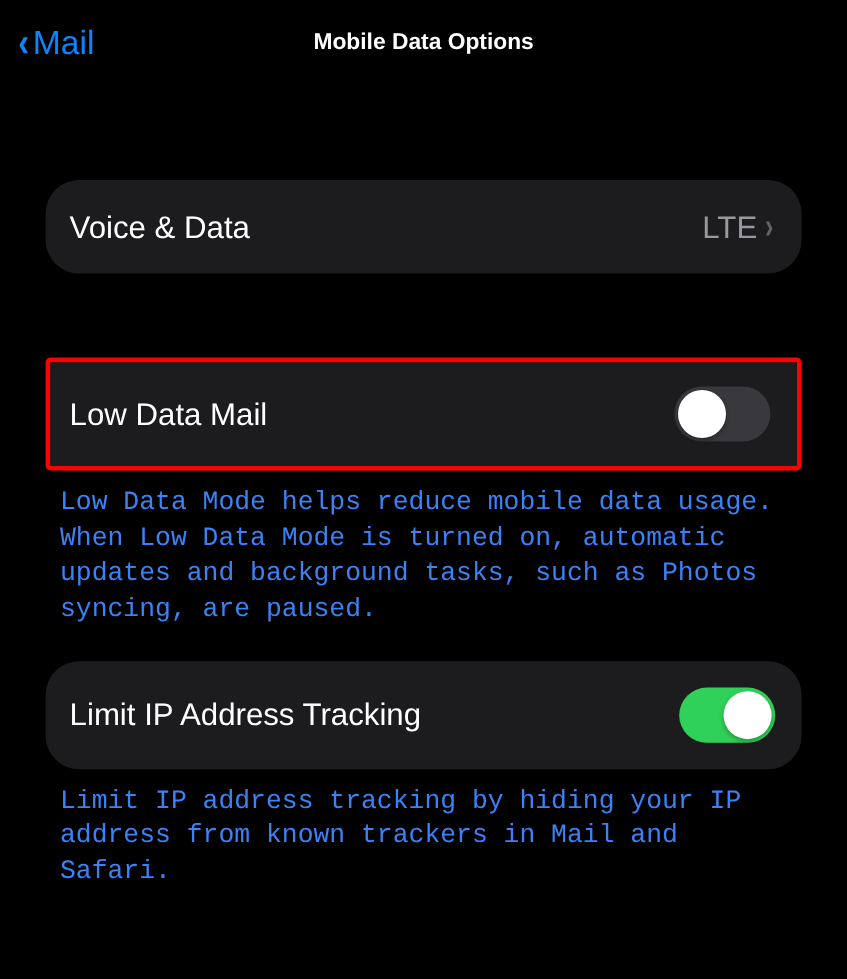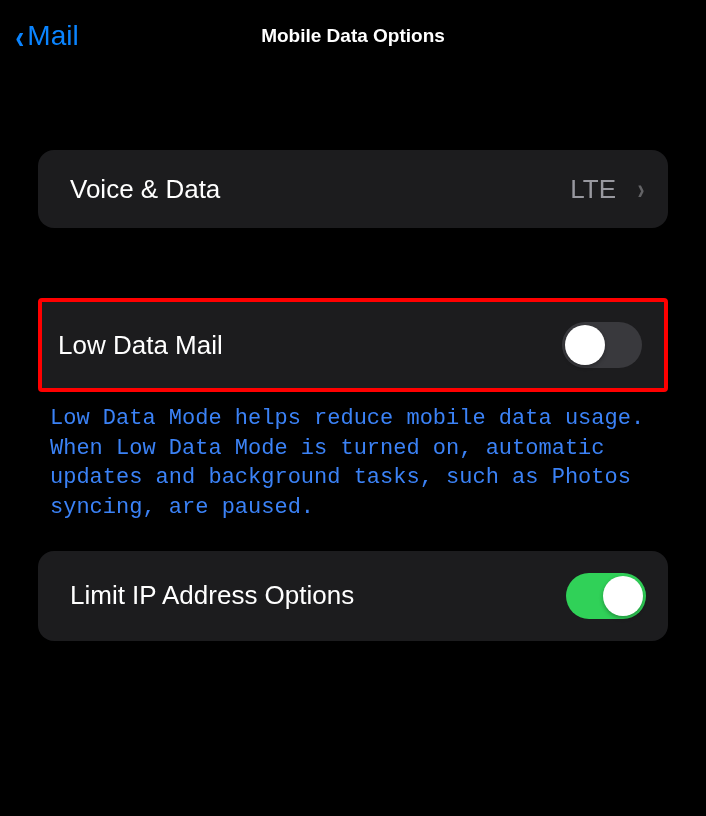--- a/index.html
+++ b/index.html
@@ -50,34 +50,34 @@
       padding: 0 38px;
     }
     .section {
       margin-top: 78px;
     }
     .section.tight {
       margin-top: 28px;
     }
     .cell {
       background: #1c1c1e;
-      border-radius: 16px;
-      padding: 22px 22px 22px 32px;
+      border-radius: 28px;
+      padding: 22px 22px 22px 20px;
       display: flex;
       align-items: center;
       justify-content: space-between;
     }
     .cell-label {
       font-size: 26px;
       color: #ffffff;
     }
     .cell-right {
       display: flex;
       align-items: center;
-      gap: 16px;
+      gap: 1px;
     }
     .cell-value {
       font-size: 26px;
       color: #98989f;
     }
     .disclosure-chevron {
       color: #636366;
       font-size: 30px;
       font-weight: 600;
       display: inline-block;
@@ -158,20 +158,21 @@
       <span class="cell-label">Low Data Mail</span>
       <div class="toggle off">
         <div class="toggle-knob"></div>
       </div>
     </div>
   </div>
   <div class="footer-text">Low Data Mode helps reduce mobile data usage. When Low Data Mode is turned on, automatic updates and background tasks, such as Photos syncing, are paused.</div>
 
   <div class="section tight">
     <div class="cell">
-      <span class="cell-label">Limit IP Address Options</span>
+      <span class="cell-label">Limit IP Address Tracking</span>
       <div class="toggle on">
         <div class="toggle-knob"></div>
       </div>
     </div>
   </div>
+  <div class="footer-text">Limit IP address tracking by hiding your IP address from known trackers in Mail and Safari.</div>
 
 </div>
 
 </body></html>

